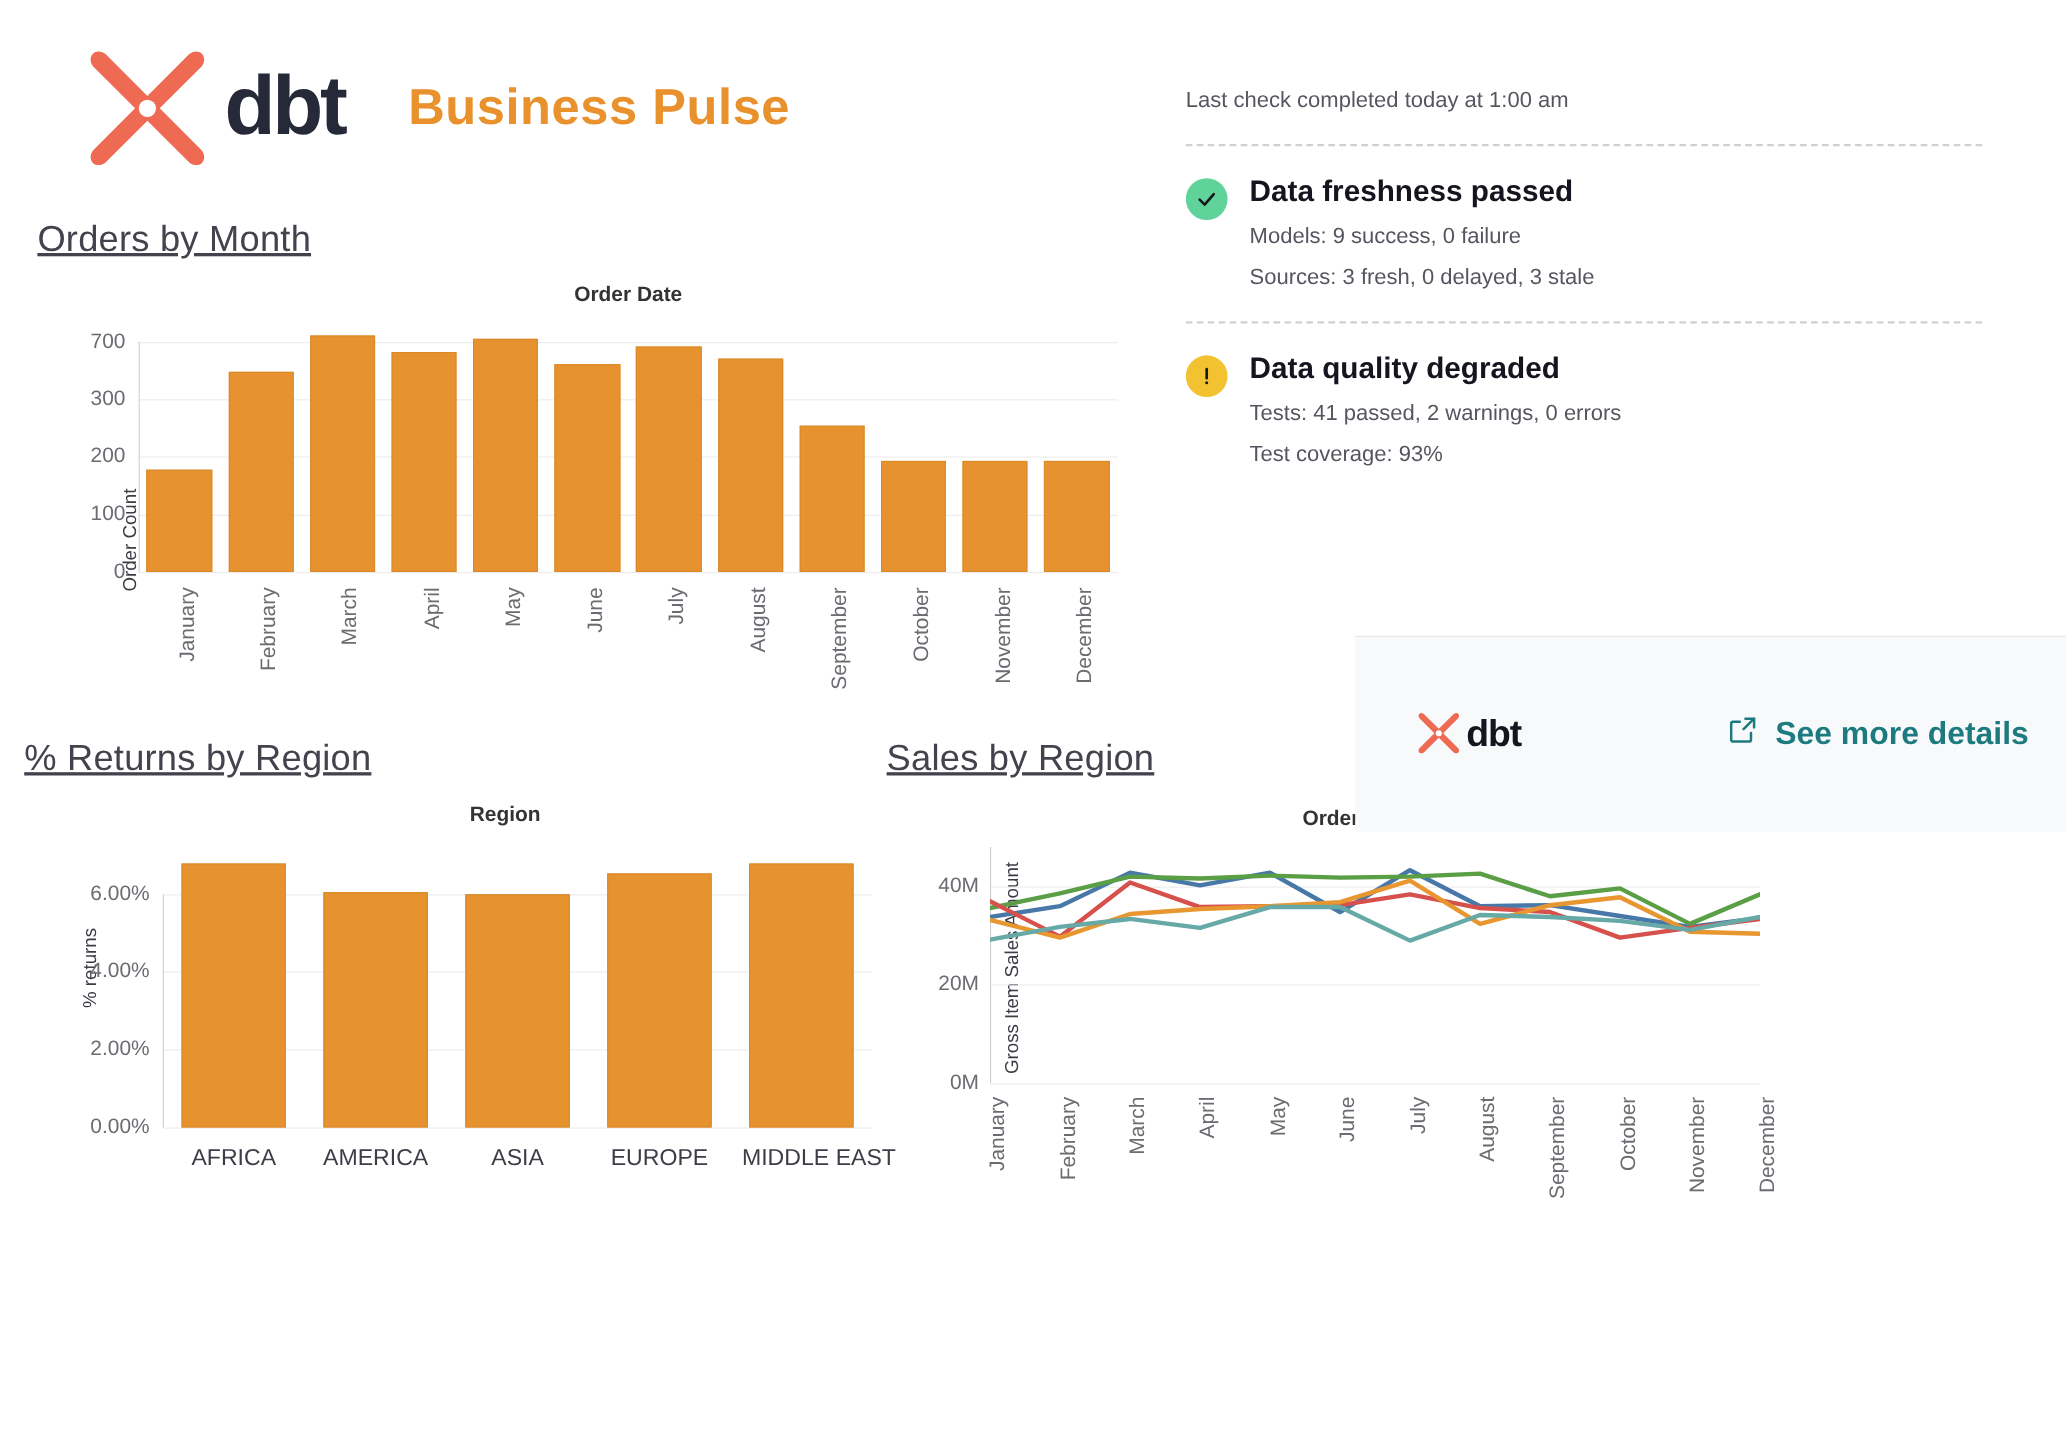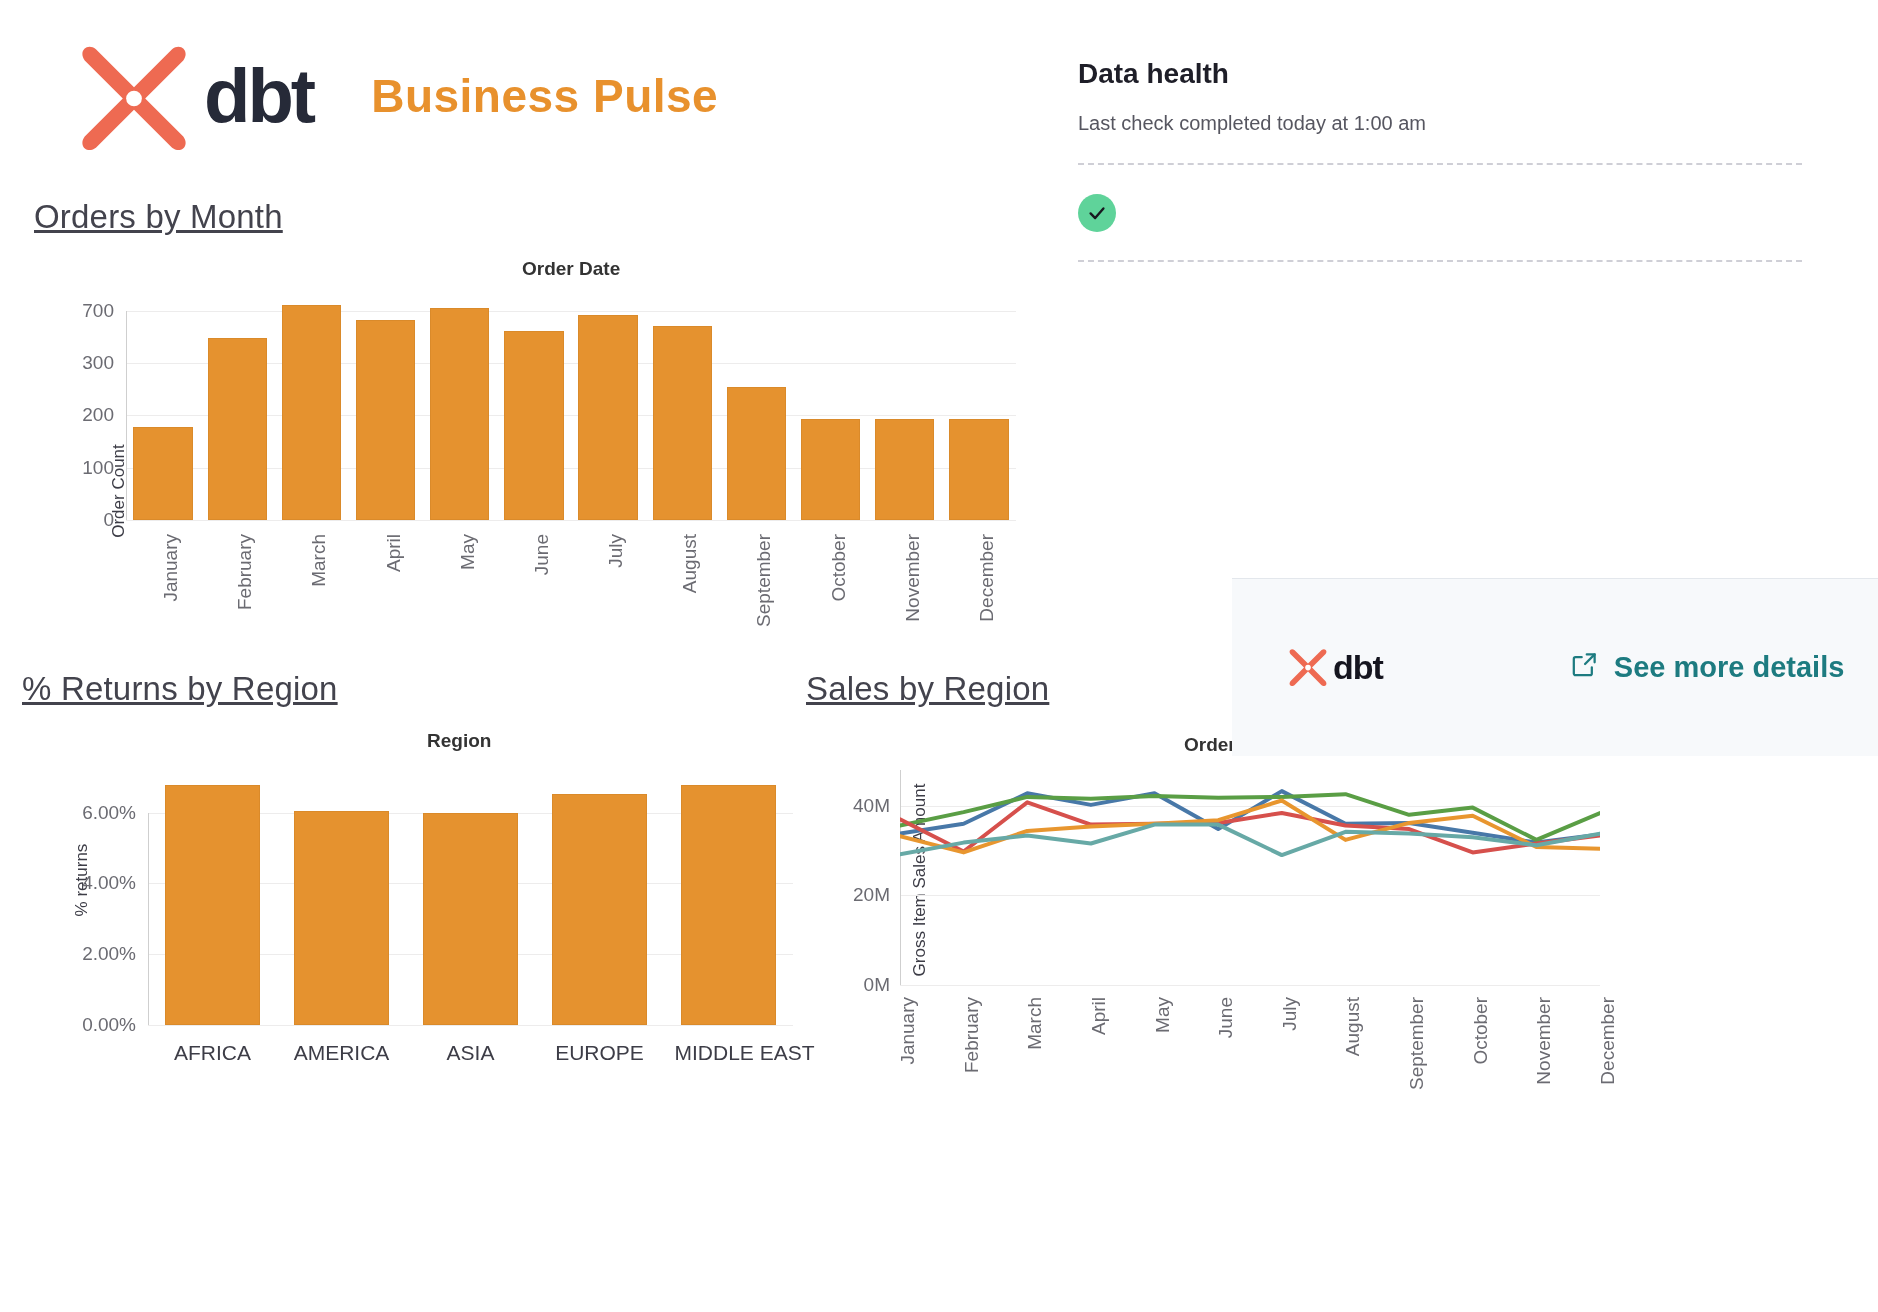--- a/index.html
+++ b/index.html
@@ -222,35 +222,52 @@
       <div class="xtick-s" style="left: 389.818px;">July</div>
       <div class="xtick-s" style="left: 453.455px;">August</div>
       <div class="xtick-s" style="left: 517.091px;">September</div>
       <div class="xtick-s" style="left: 580.727px;">October</div>
       <div class="xtick-s" style="left: 644.364px;">November</div>
       <div class="xtick-s" style="left: 708px;">December</div>
     </div>
 </div>
 
 <div id="health-panel">
-  <div id="health-title">Data health</div>
   <div id="health-sub">Last check completed today at 1:00 am</div>
 
   <div class="divider"></div>
 
   <div class="status-row">
     <div class="status-badge badge-green">
       <svg width="22" height="22" viewBox="0 0 24 24" aria-hidden="true">
         <path d="M5 12.5 L10 17.5 L19 7" fill="none" stroke="#18181f" stroke-width="2.6" stroke-linecap="round" stroke-linejoin="round"></path>
       </svg>
     </div>
+    <div>
+      <div class="status-head">Data freshness passed</div>
+      <div class="status-line">Models: 9 success, 0 failure</div>
+      <div class="status-line">Sources: 3 fresh, 0 delayed, 3 stale</div>
+    </div>
   </div>
 
   <div class="divider"></div>
 
+  <div class="status-row">
+    <div class="status-badge badge-amber">
+      <svg width="22" height="22" viewBox="0 0 24 24" aria-hidden="true">
+        <path d="M12 5 L12 14" stroke="#18181f" stroke-width="2.6" stroke-linecap="round"></path>
+        <circle cx="12" cy="18.4" r="1.5" fill="#18181f"></circle>
+      </svg>
+    </div>
+    <div>
+      <div class="status-head">Data quality degraded</div>
+      <div class="status-line">Tests: 41 passed, 2 warnings, 0 errors</div>
+      <div class="status-line">Test coverage: 93%</div>
+    </div>
+  </div>
 </div>
 
 <div id="cta-box">
   <div class="cta-logo">
     <span>
       <svg width="40" height="40" viewBox="0 0 100 100" aria-hidden="true">
         <path d="M16 10 L50 44 L84 10 C92 4 100 12 94 20 L60 54 L94 88 C100 96 92 104 84 98
                  L50 64 L16 98 C8 104 0 96 6 88 L40 54 L6 20 C0 12 8 4 16 10 Z" fill="#ee6a52"></path>
         <circle cx="50" cy="54" r="7" fill="#ffffff"></circle>
       </svg>

